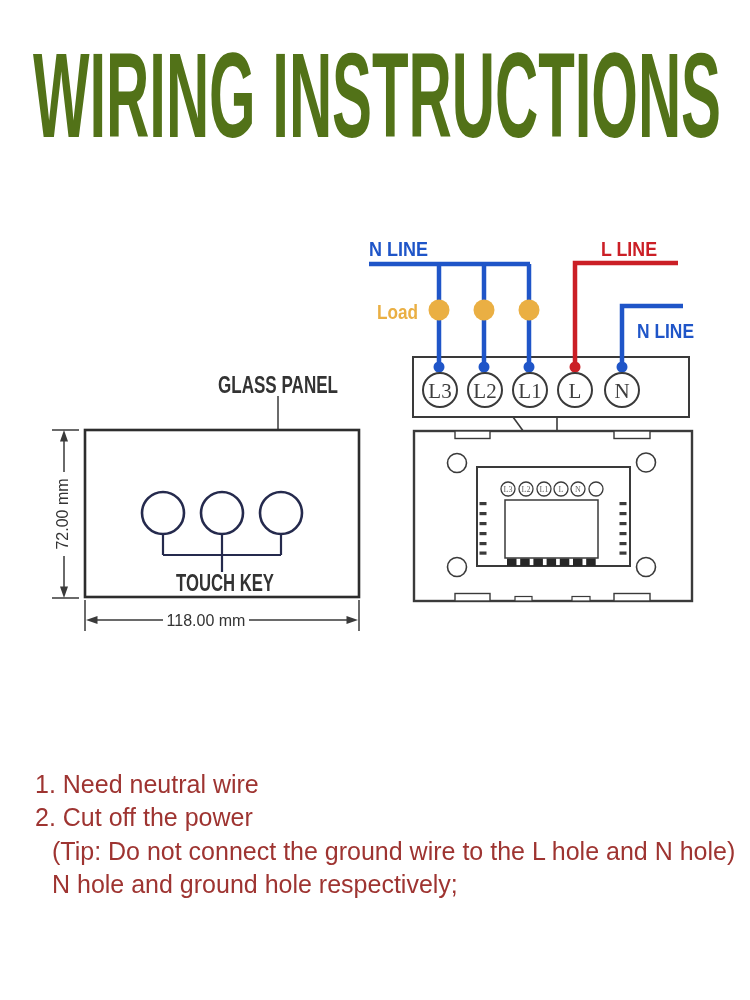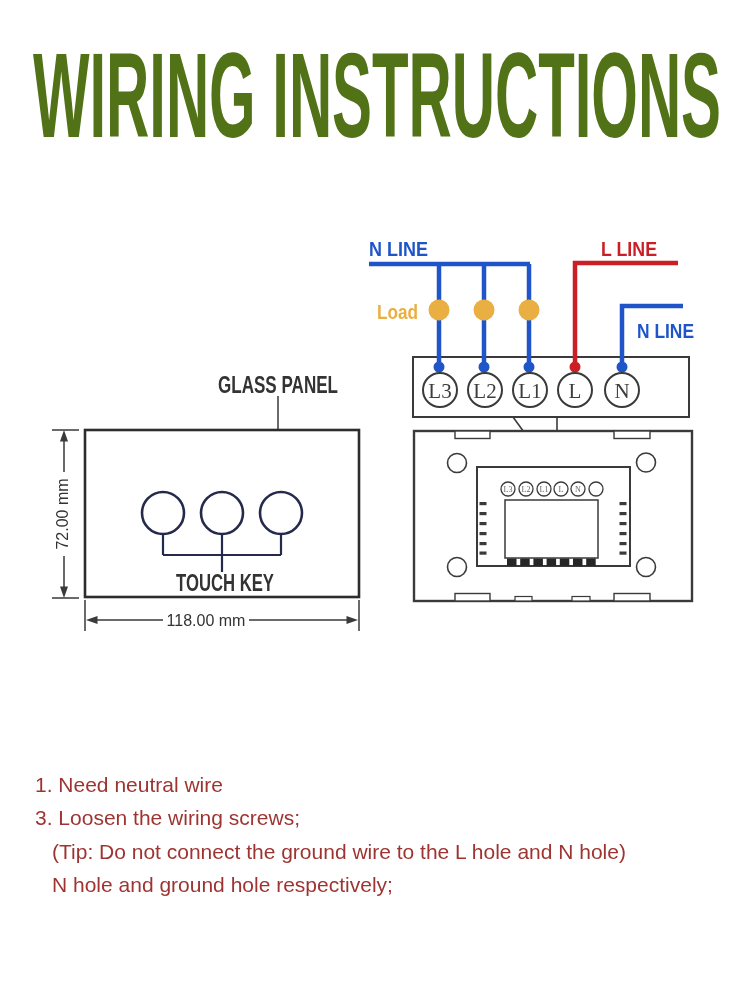--- a/index.html
+++ b/index.html
@@ -22,21 +22,21 @@
   .lbl-dark{fill:#333333;font-size:23px;}
   .dim-text{font-family:"Liberation Sans",sans-serif;font-size:16px;fill:#333333;}
   .serif-label{font-family:"Liberation Serif",serif;font-size:21px;fill:#3d3d3d;}
   .mini-label{font-family:"Liberation Serif",serif;font-size:8px;fill:#666666;}
   .wire-b{stroke:var(--wire-blue);stroke-width:4.5;fill:none;}
   .wire-r{stroke:var(--wire-red);stroke-width:4.5;fill:none;}
   .ln{stroke:var(--line-dark);fill:none;}
   .shape{stroke:var(--line-dark);fill:#ffffff;}
   .navy-ln{stroke:var(--navy);fill:none;}
   .instructions{position:absolute;left:35px;top:768px;font-family:"Liberation Sans",sans-serif;
-    font-size:21px;line-height:33.3px;color:var(--instruction-red);white-space:nowrap;}
+    font-size:25px;line-height:33.3px;color:var(--instruction-red);white-space:nowrap;}
   .iline{height:33.3px;}
   .indent{padding-left:17px;}
 </style>
 </head>
 <body>
 
 <div class="page">
 
 <svg width="750" height="760" viewBox="0 0 750 760">
 
@@ -171,18 +171,18 @@
   <g>
     <path class="ln" d="M85,600 V631 M359,600 V631 M97,620 H163 M249,620 H347" stroke-width="1.5"></path>
     <polygon points="86,620 97.5,616 97.5,624" fill="var(--line-dark)"></polygon>
     <polygon points="358,620 346.5,616 346.5,624" fill="var(--line-dark)"></polygon>
     <text class="dim-text" x="206" y="626" text-anchor="middle">118.00 mm</text>
   </g>
 </svg>
 
   <div class="instructions">
     <div class="iline">1. Need neutral wire</div>
-    <div class="iline">3. Loosen the wiring screws;</div>
+    <div class="iline">2. Cut off the power</div>
     <div class="iline indent">(Tip: Do not connect the ground wire to the L hole and N hole)</div>
     <div class="iline indent">N hole and ground hole respectively;</div>
   </div>
 
 </div>
 
 </body></html>

